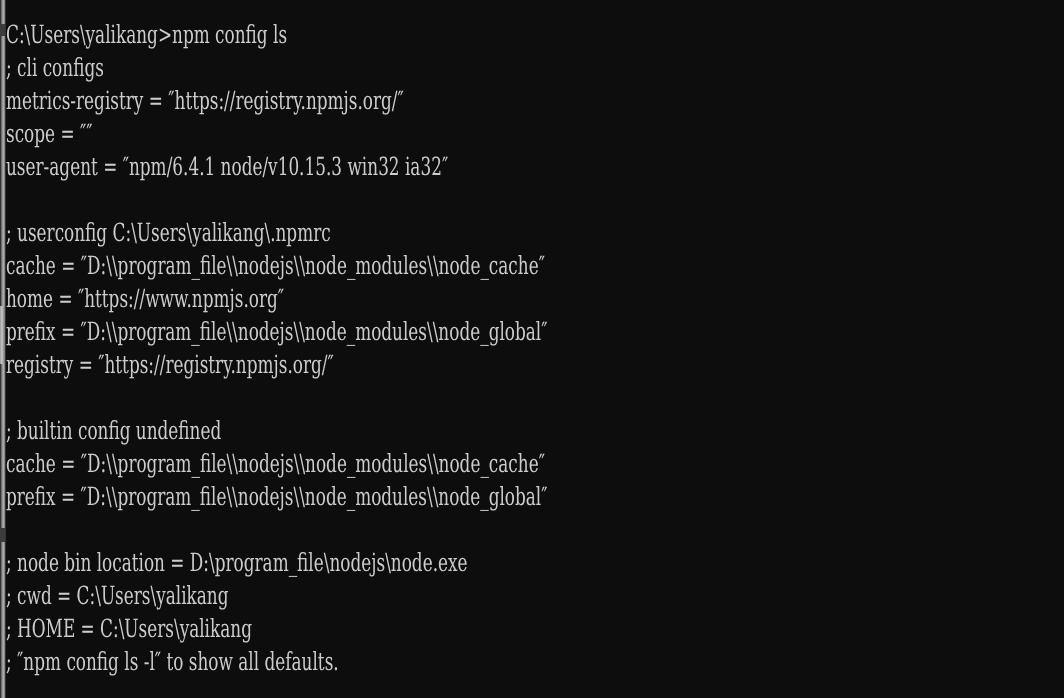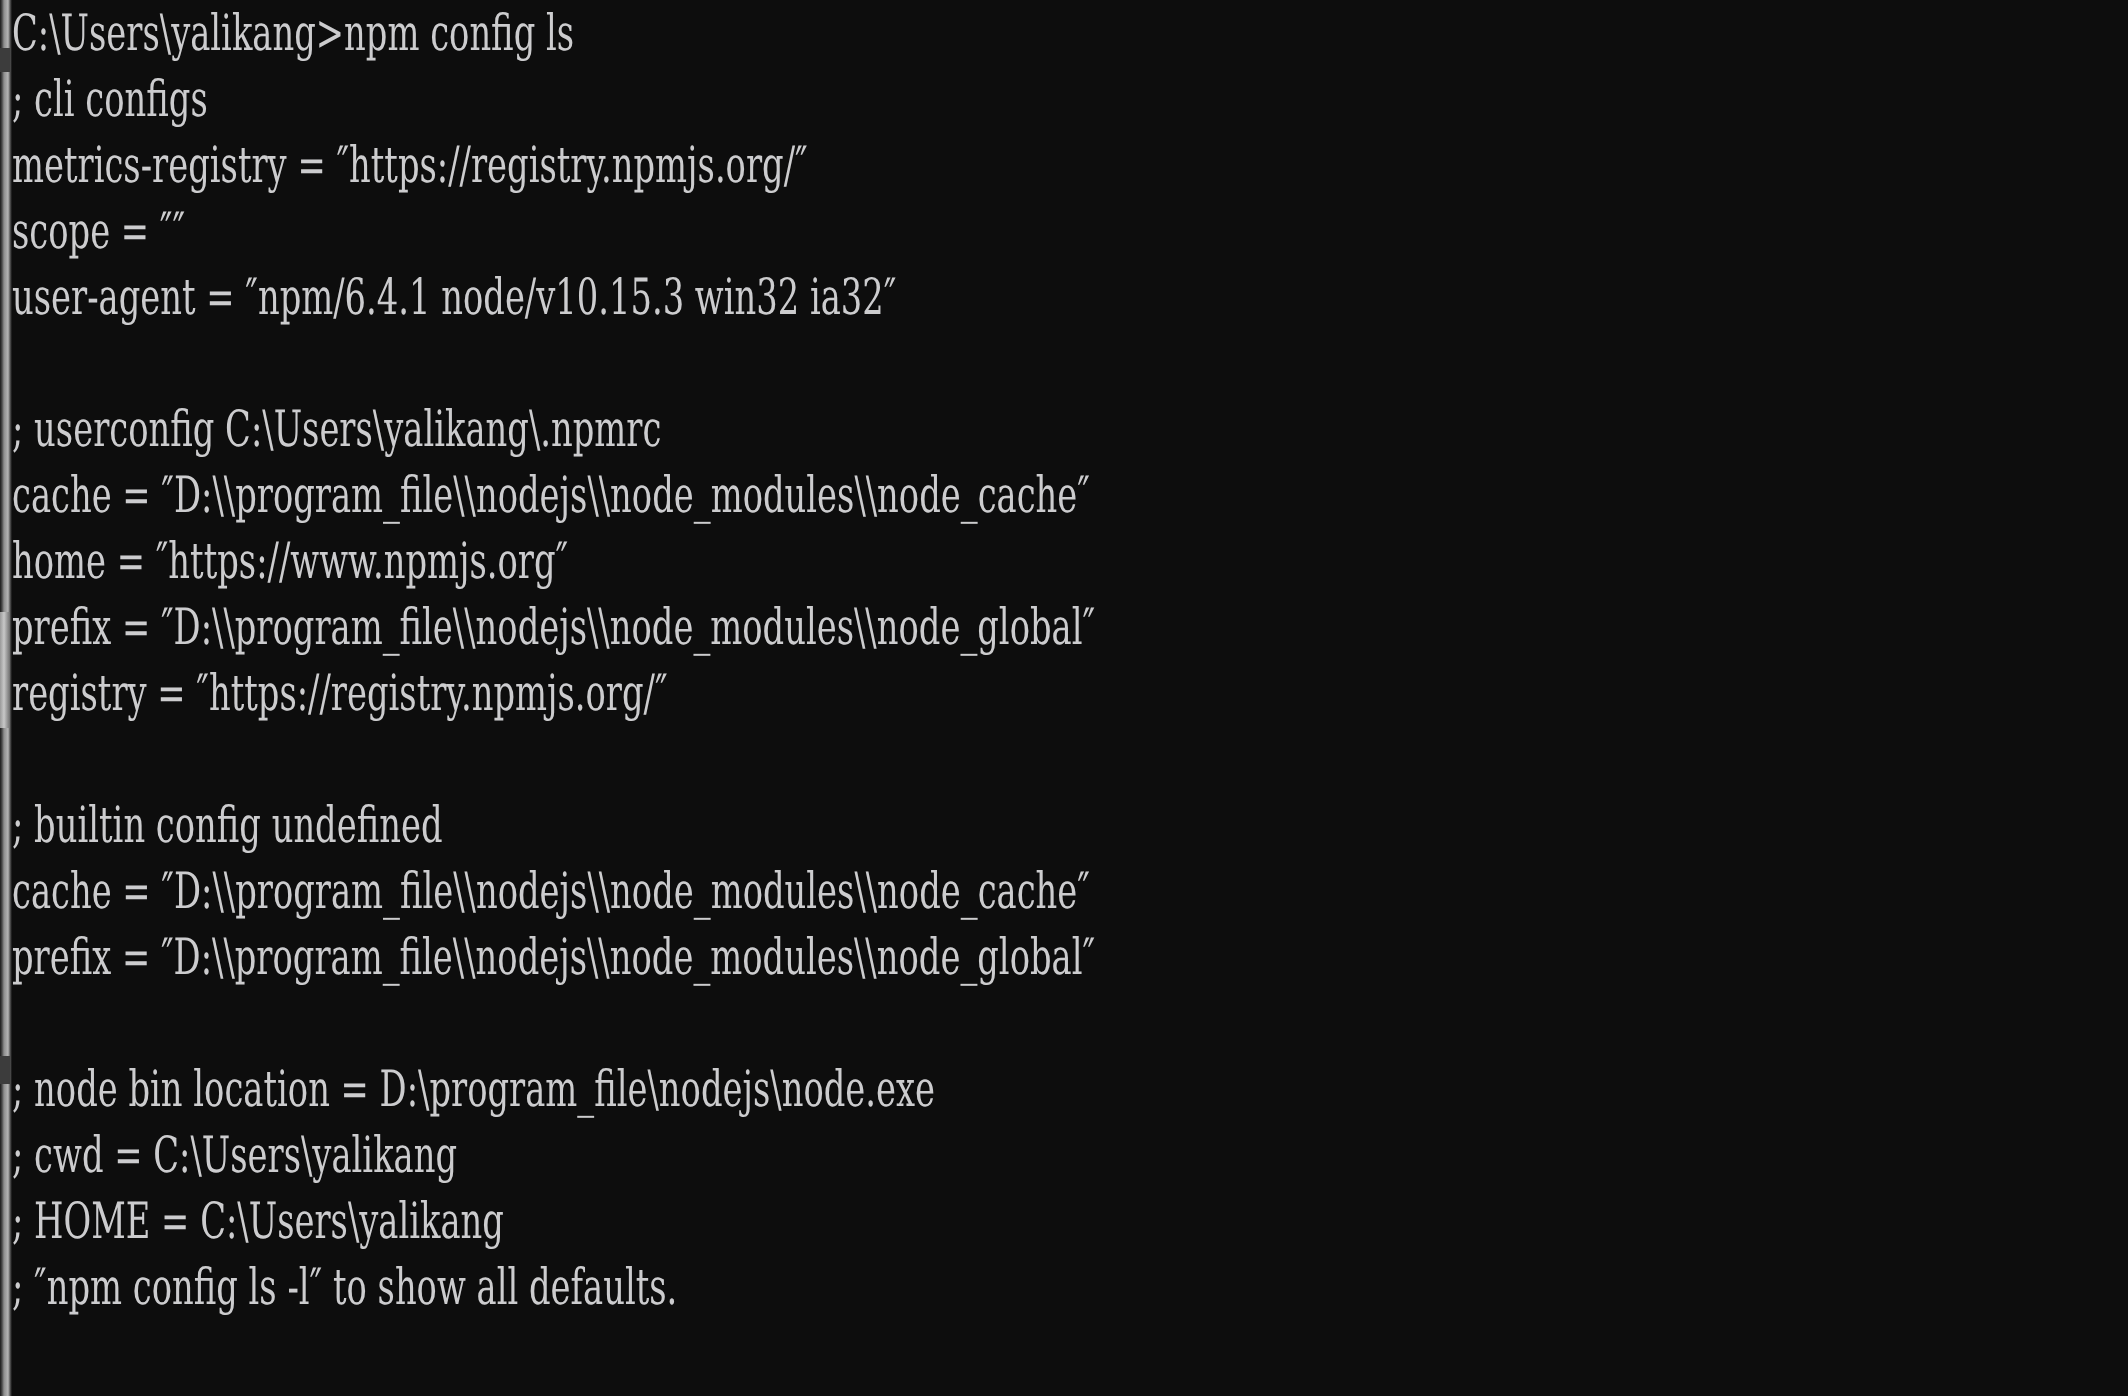--- a/index.html
+++ b/index.html
@@ -61,21 +61,21 @@
     z-index: 4;
   }
 
   
   #console-buffer {
     position: absolute;
     left: 6px;
     top: 0;
     width: 932px;
     height: 698px;
-    padding-top: 0;
+    padding-top: 18px;
     box-sizing: border-box;
     z-index: 2;
   }
 
   .console-line {
     display: block;
     height: 33px;
     line-height: 33px;
     font-size: 25px;
     letter-spacing: 0px;

